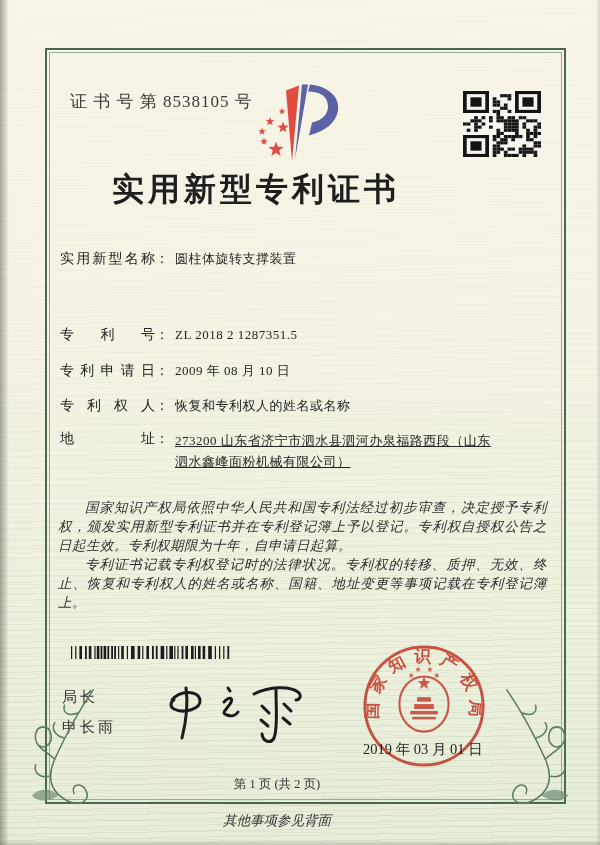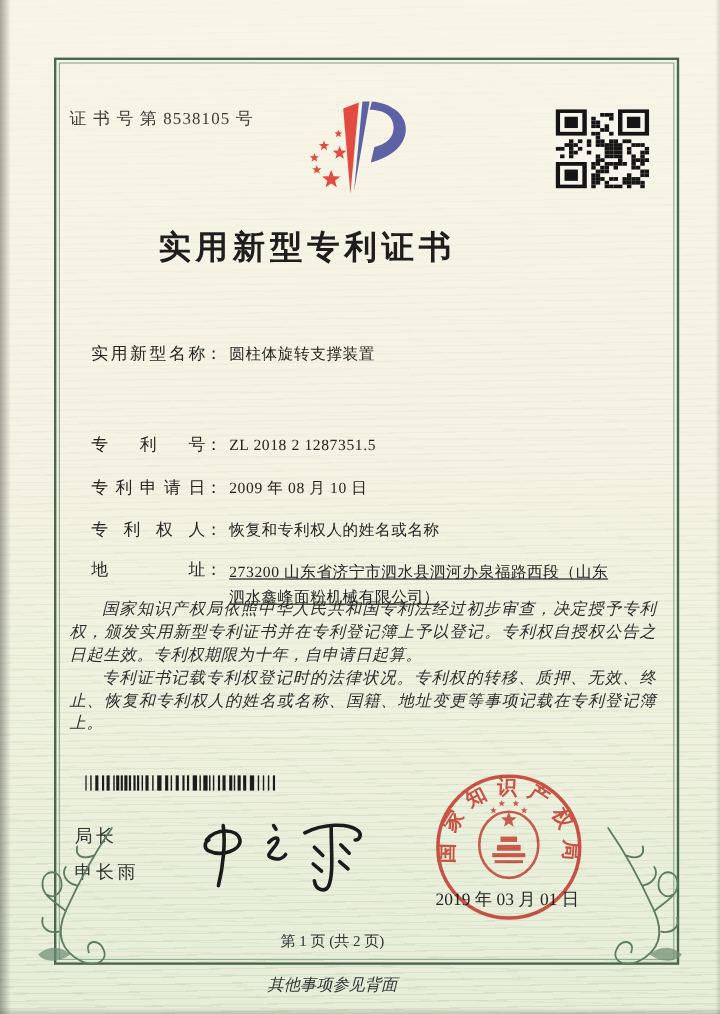--- a/index.html
+++ b/index.html
@@ -21,26 +21,26 @@
   }
   .scan-edge-left{position:absolute;left:0;top:0;bottom:0;width:9px;
     background:linear-gradient(to right,rgba(55,55,48,.42),rgba(55,55,48,0));}
   .scan-edge-bottom{position:absolute;left:0;right:0;bottom:0;height:5px;
     background:linear-gradient(to top,rgba(55,55,48,.22),rgba(55,55,48,0));}
   .scan-edge-right{position:absolute;right:0;top:0;bottom:0;width:4px;
     background:linear-gradient(to left,rgba(55,55,48,.16),rgba(55,55,48,0));}
   .frame{position:absolute;left:45px;top:48px;width:517px;height:752px;
     border:2px solid var(--frame_green);}
   .frame-inner{position:absolute;inset:2px;border:1px solid #93ae95;}
-  .cert-no{position:absolute;left:58px;top:90px;font-size:14px;letter-spacing:1px;color:#3a3a3a;}
+  .cert-no{position:absolute;left:70px;top:90px;font-size:17px;letter-spacing:1px;color:#3a3a3a;}
   .logo{position:absolute;left:236px;top:78px;width:110px;height:86px;}
   .qr{position:absolute;left:463px;top:91px;width:78px;height:66px;}
-  .title{position:absolute;left:0;top:188px;width:512px;margin:0;text-align:center;
-    font-size:27px;font-weight:bold;letter-spacing:4px;color:#1e1e1e;}
-  .frow{position:absolute;left:76px;font-size:14px;white-space:nowrap;color:#242424;margin-top:36px;}
+  .title{position:absolute;left:0;top:168px;width:512px;margin:0;text-align:center;
+    font-size:32px;font-weight:bold;letter-spacing:4px;color:#1e1e1e;}
+  .frow{position:absolute;left:60px;font-size:14px;white-space:nowrap;color:#242424;}
   .flabel{display:inline-block;width:95px;text-align:justify;text-align-last:justify;}
   .fcolon{margin:0 1px 0 0;}
   .fvalue{margin-left:5px;font-size:13px;letter-spacing:.5px;}
   .wrapval{display:inline-block;width:322px;white-space:normal;vertical-align:top;line-height:21px;text-decoration:underline;}
   .bodytext{position:absolute;left:58px;top:498px;width:489px;font-size:13.5px;line-height:19px;
     color:#2e2e2e;text-align:justify;font-style:italic;letter-spacing:.5px;}
   .bodytext p{margin:0;text-indent:2em;}
   .barcode{position:absolute;left:71px;top:646px;width:163px;height:13px;}
   .sig-title{position:absolute;left:62px;top:688px;font-size:15px;letter-spacing:3px;
     font-family:"Liberation Sans","DejaVu Sans",sans-serif;font-weight:500;color:#333;}

